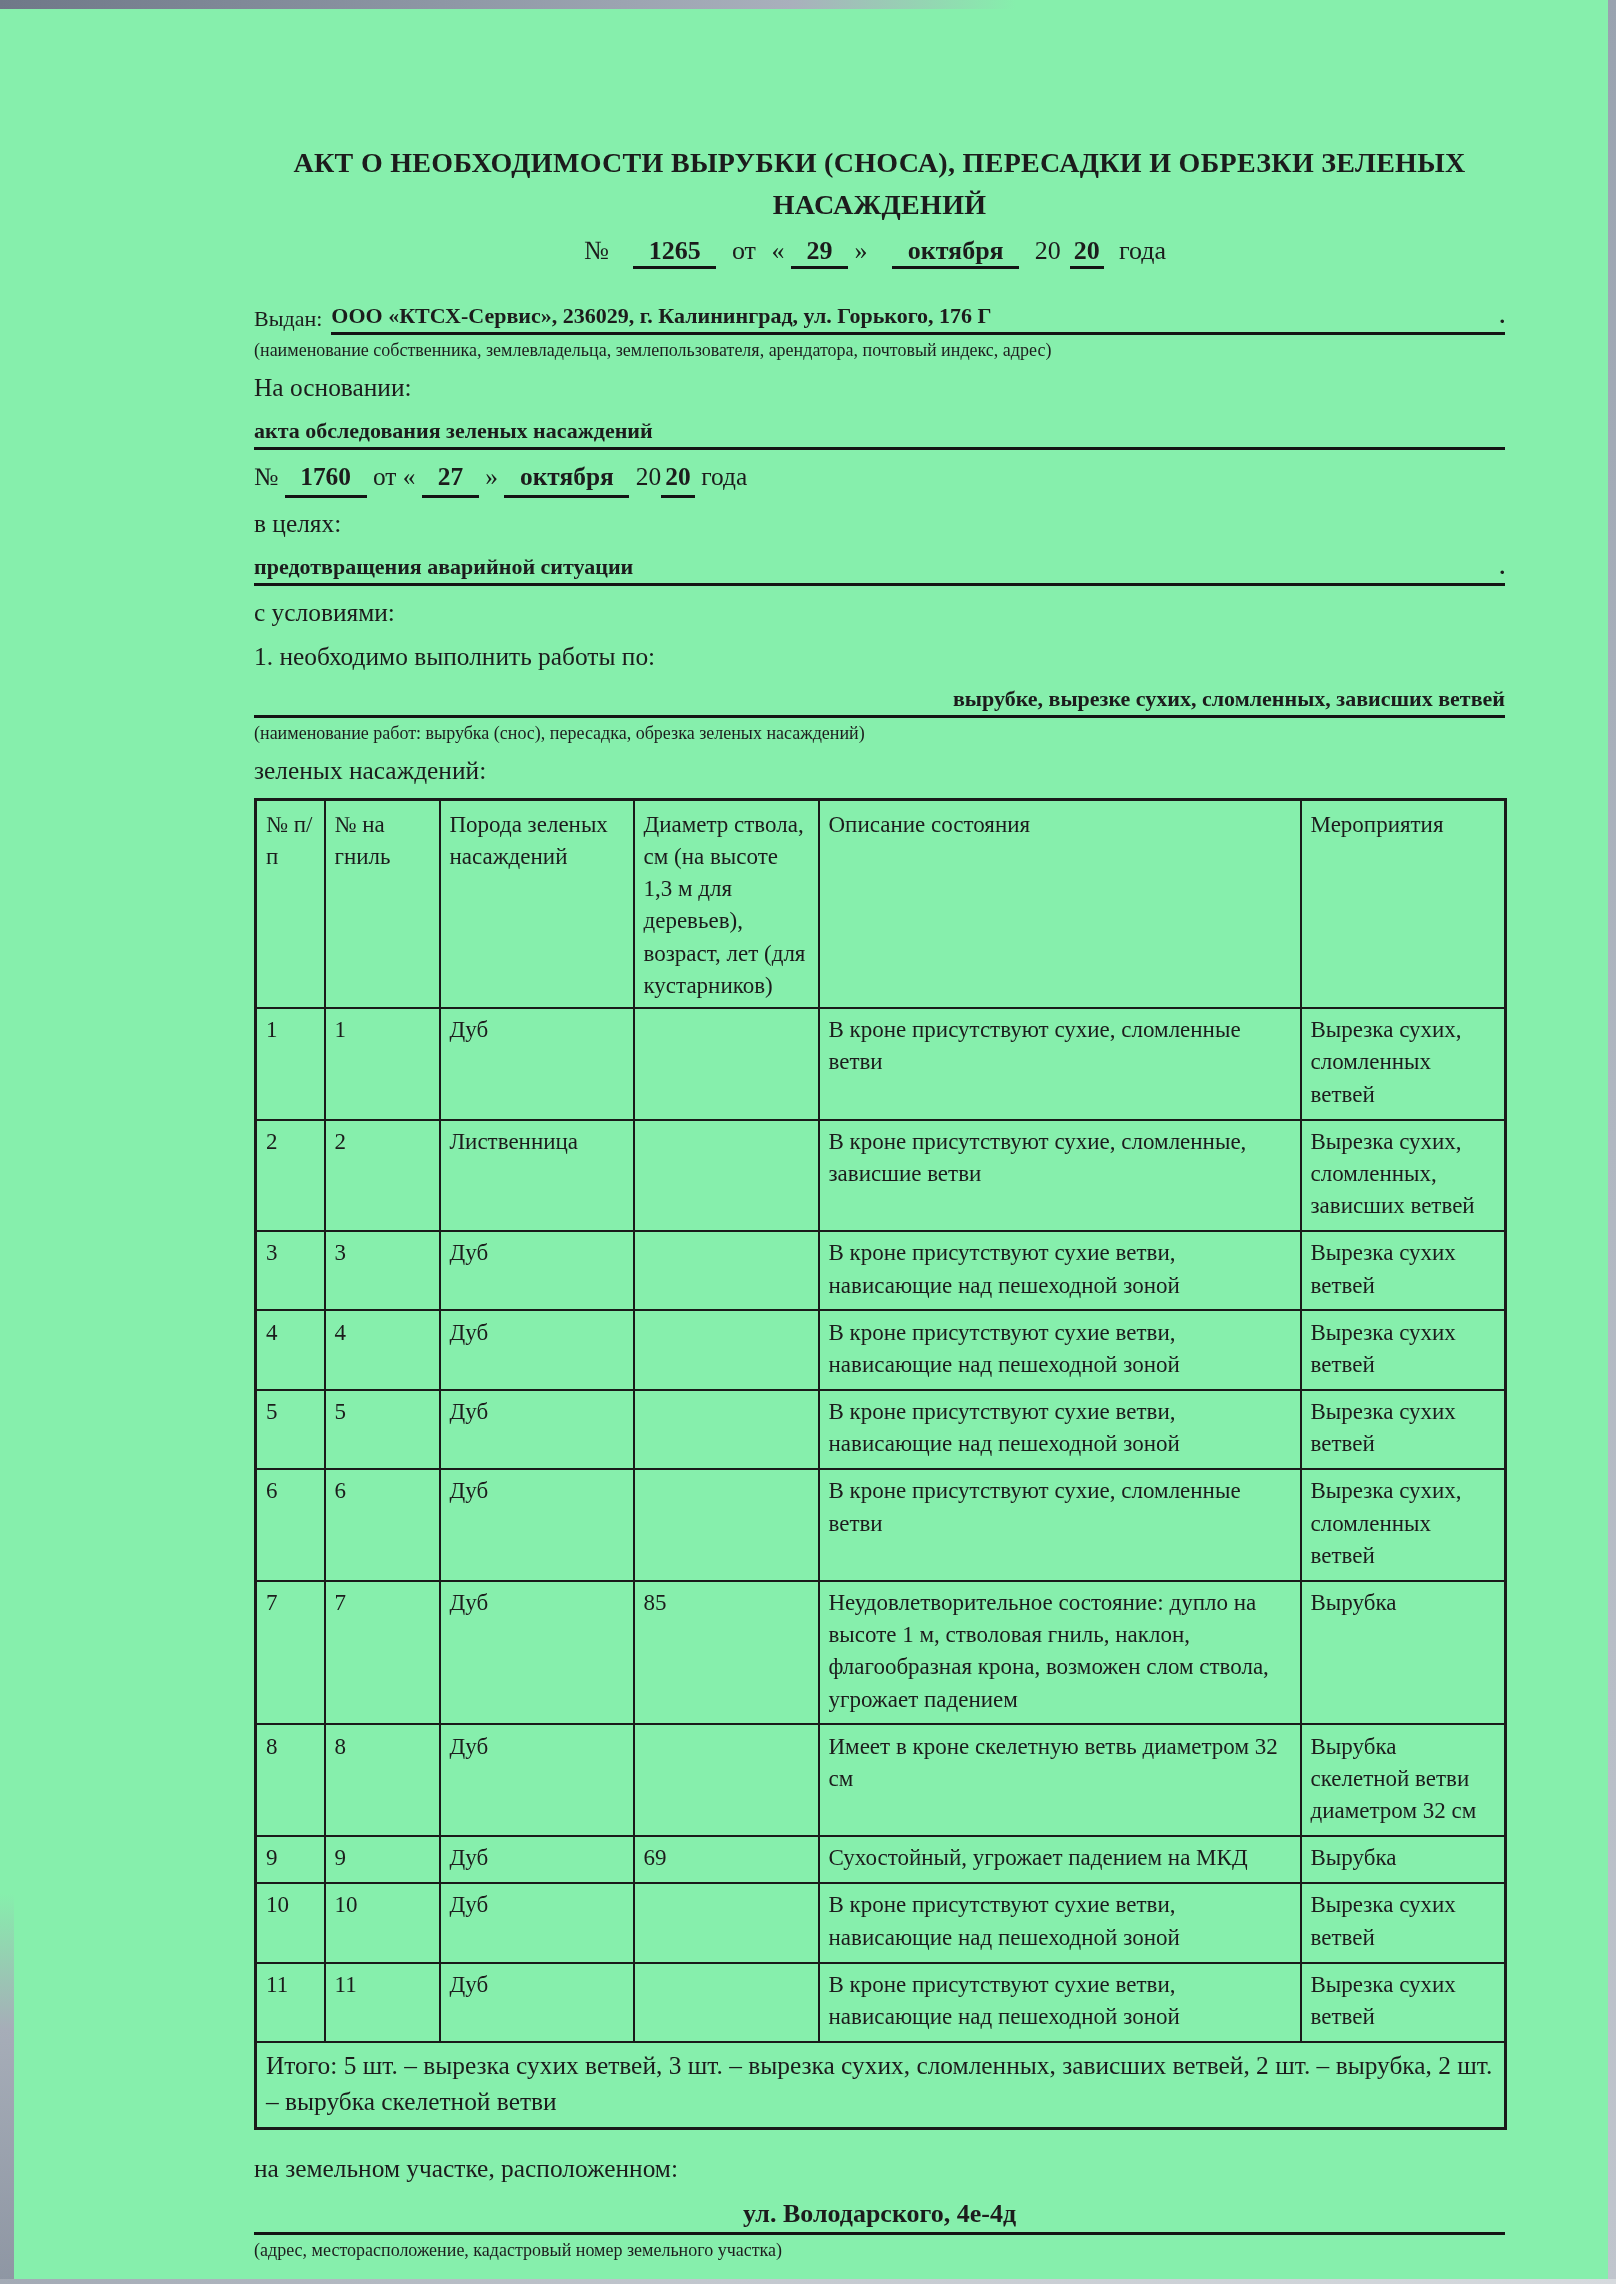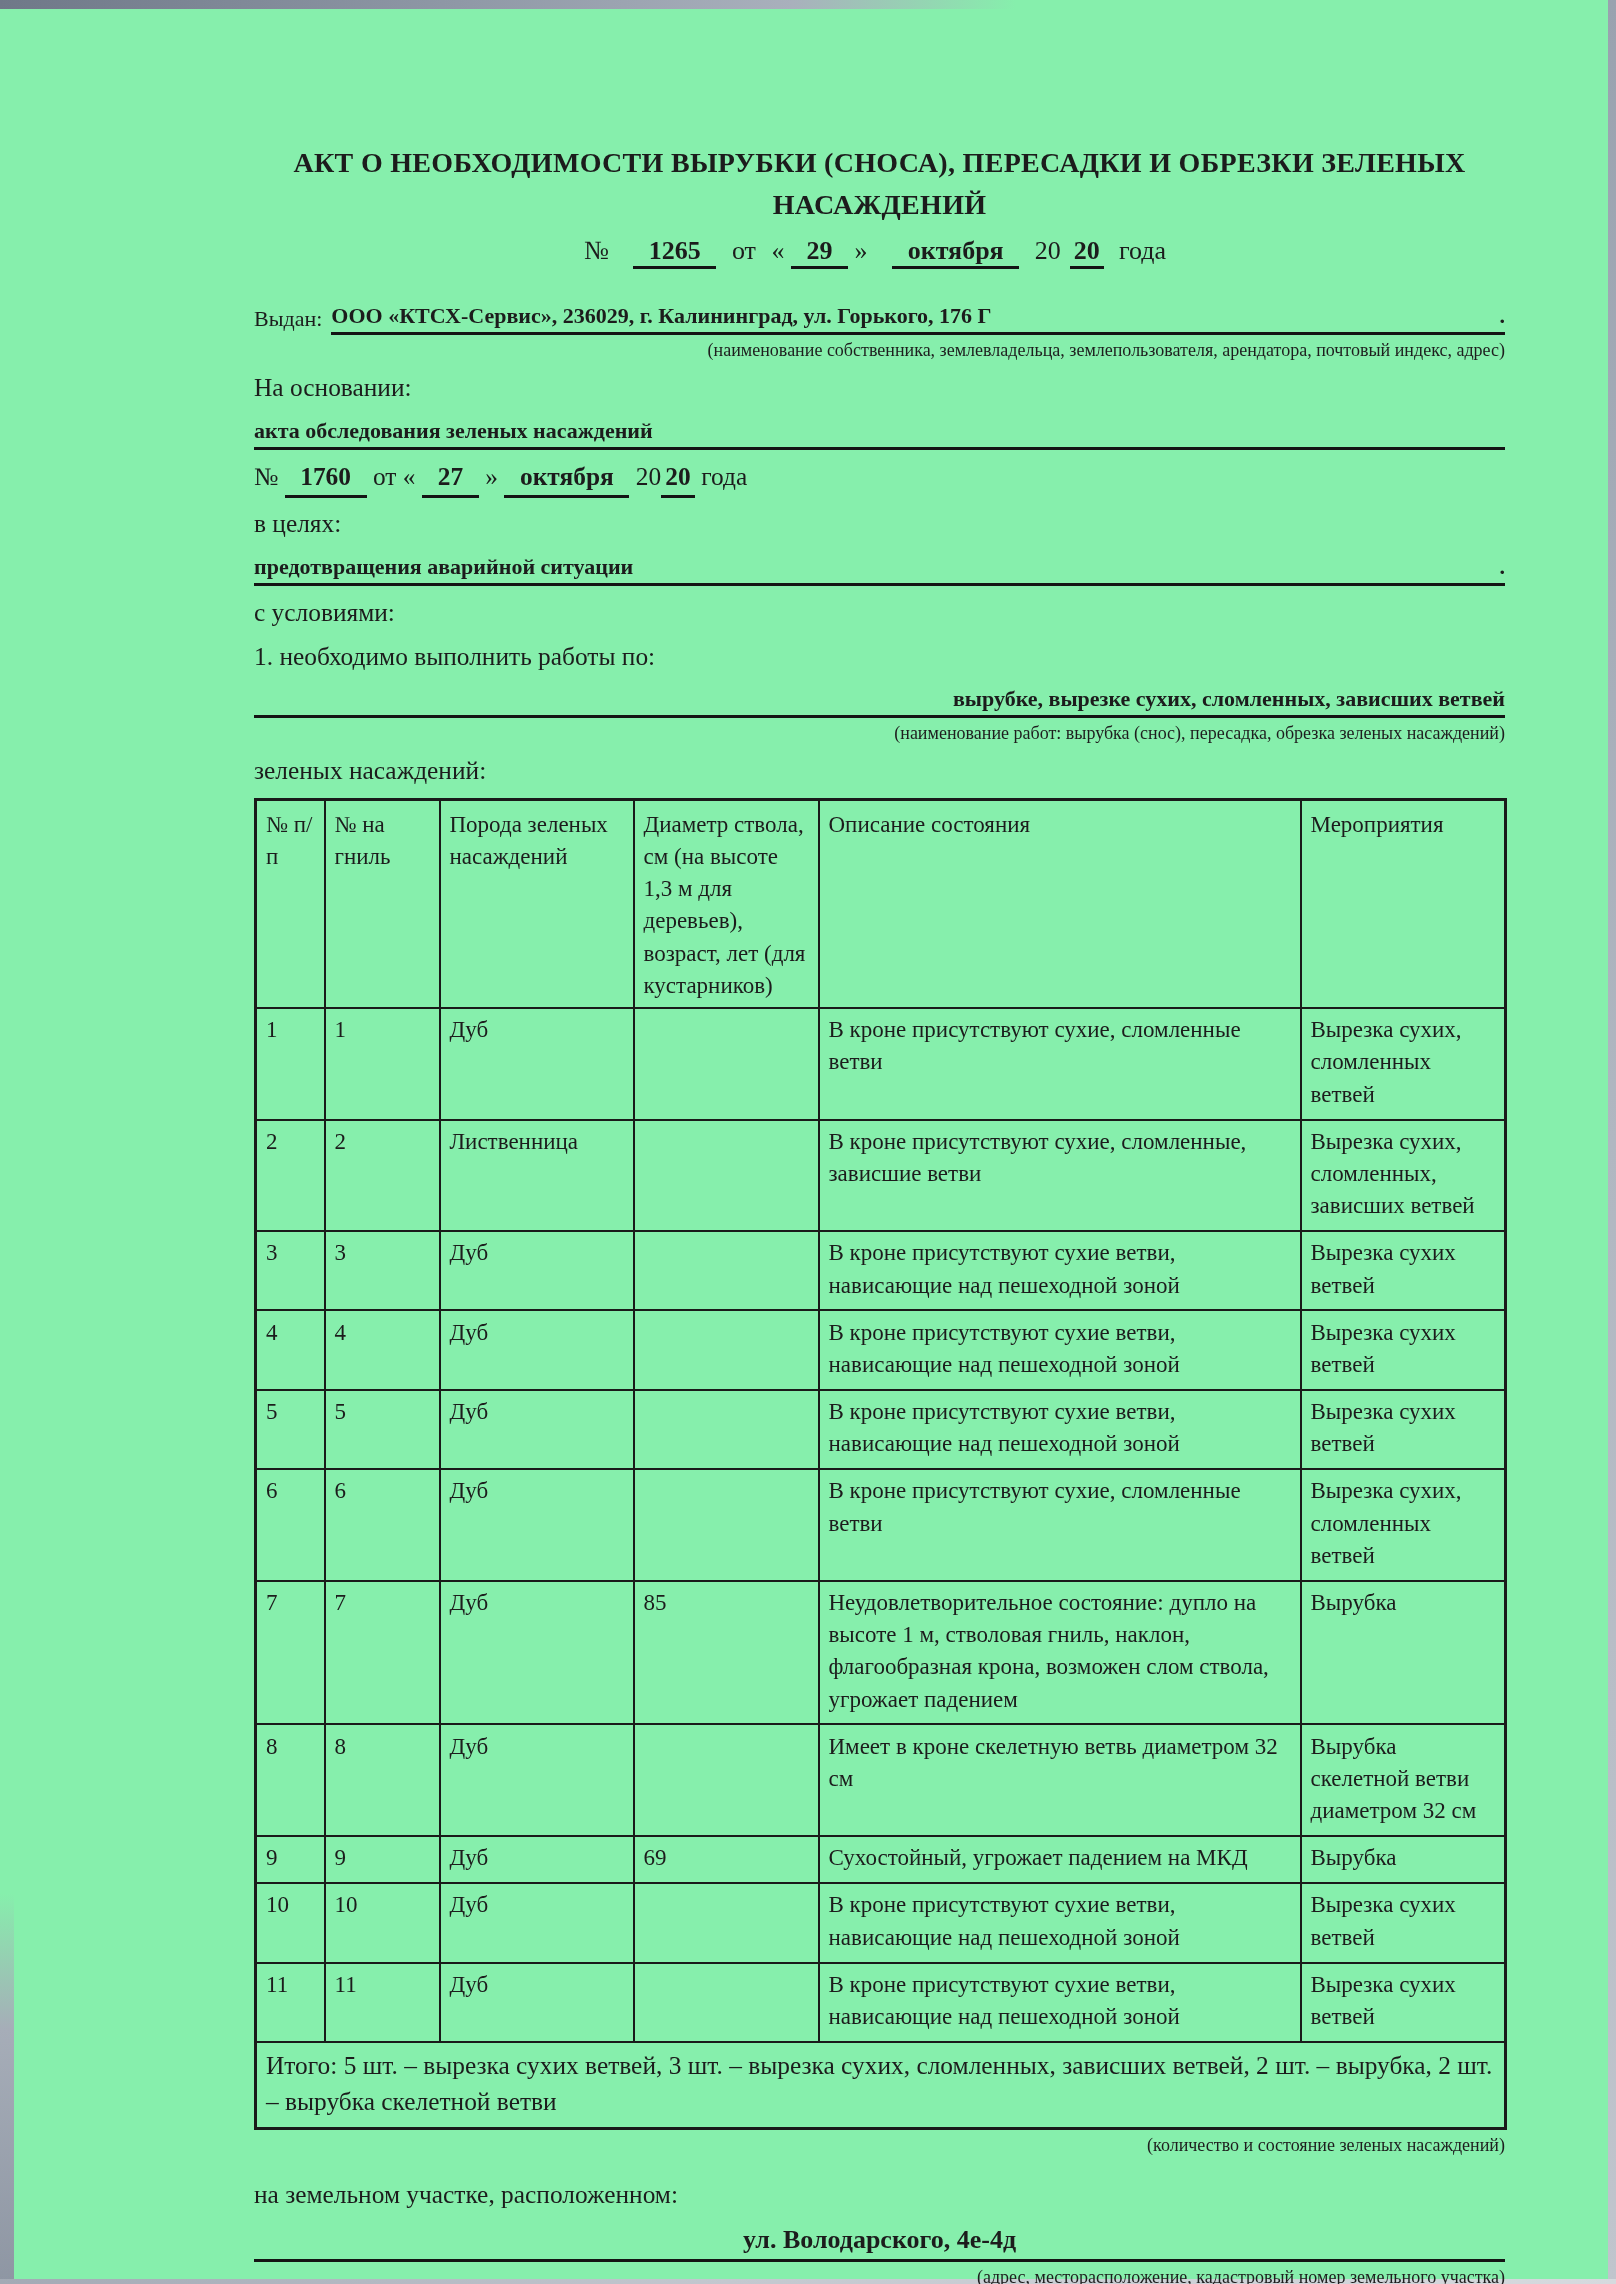--- a/index.html
+++ b/index.html
@@ -41,21 +41,21 @@
 
   .fill-line{display:flex;align-items:flex-end;font-size:22px;line-height:1.5;margin-top:7.8px;}
   .fill-line .lbl{flex:none;padding-right:9px;}
   .fill-line .fill{
     flex:1;display:flex;justify-content:space-between;align-items:flex-end;
     border-bottom:3.3px solid #141414;font-weight:bold;
   }
   .fill-line.solo .fill{justify-content:flex-start;}
   .fill-line .enddot{font-weight:bold;}
 
-  .caption{font-size:18px;line-height:1.25;text-align:right;margin-top:3.9px;color:#1e1e1e;}
+  .caption{font-size:18px;line-height:1.25;text-align:left;margin-top:3.9px;color:#1e1e1e;}
 
   .works-line{border-bottom:3.3px solid #141414;text-align:right;
     font-size:22px;font-weight:bold;line-height:1.45;margin-top:7.8px;}
 
   table.trees{
     border-collapse:collapse;table-layout:fixed;
     width:100%;margin-top:9px;
     font-size:23px;
   }
   table.trees th,table.trees td{
@@ -259,21 +259,20 @@
           <td></td>
           <td class="just">В кроне присутствуют сухие ветви, нависающие над пешеходной зоной</td>
           <td>Вырезка сухих ветвей</td>
         </tr>
         <tr>
           <td class="total-cell" colspan="6">Итого: 5 шт. – вырезка сухих ветвей, 3 шт. – вырезка сухих, сломленных, зависших ветвей, 2 шт. – вырубка, 2 шт. – вырубка скелетной ветви</td>
         </tr>
       </tbody>
     </table>
 
-    <div class="caption">(количество и состояние зеленых насаждений)</div>
 
     <div class="loc-label">на земельном участке, расположенном:</div>
 
     <div class="loc-line">ул. Володарского, 4е-4д</div>
     <div class="caption">(адрес, месторасположение, кадастровый номер земельного участка)</div>
 
   </div>
 </div>
 
 

